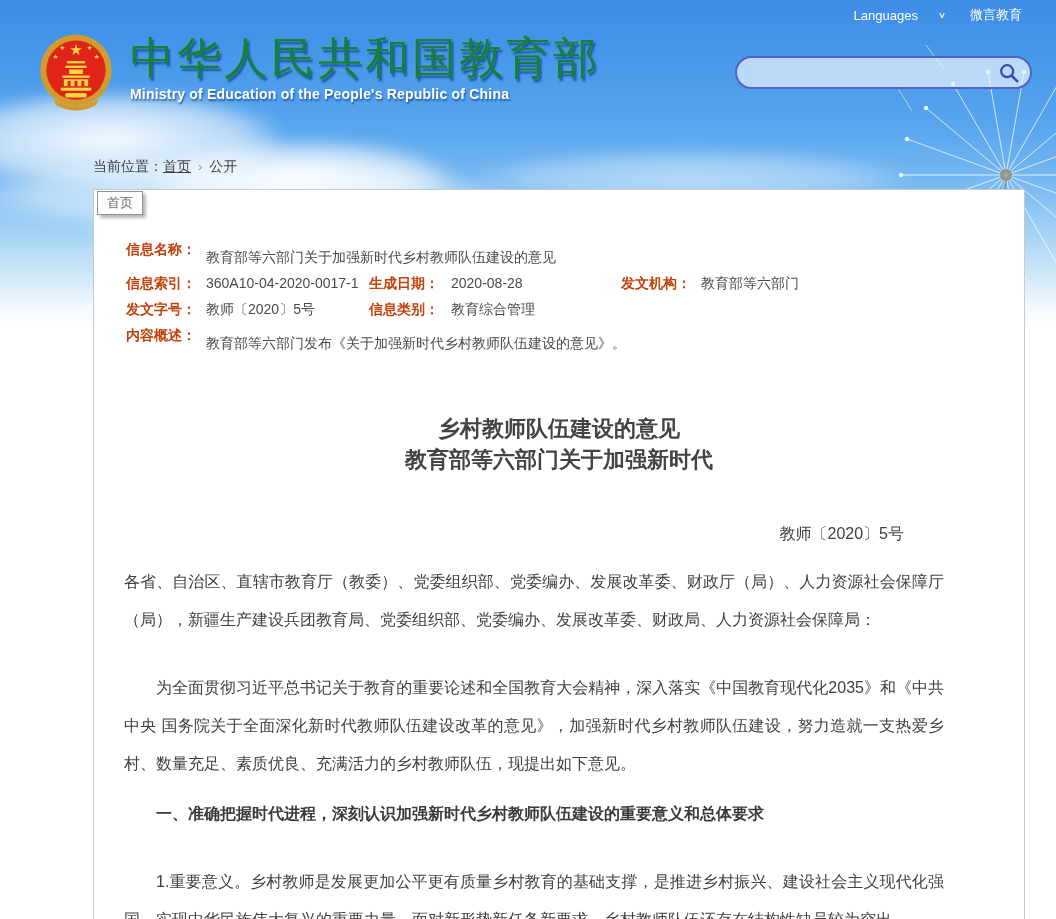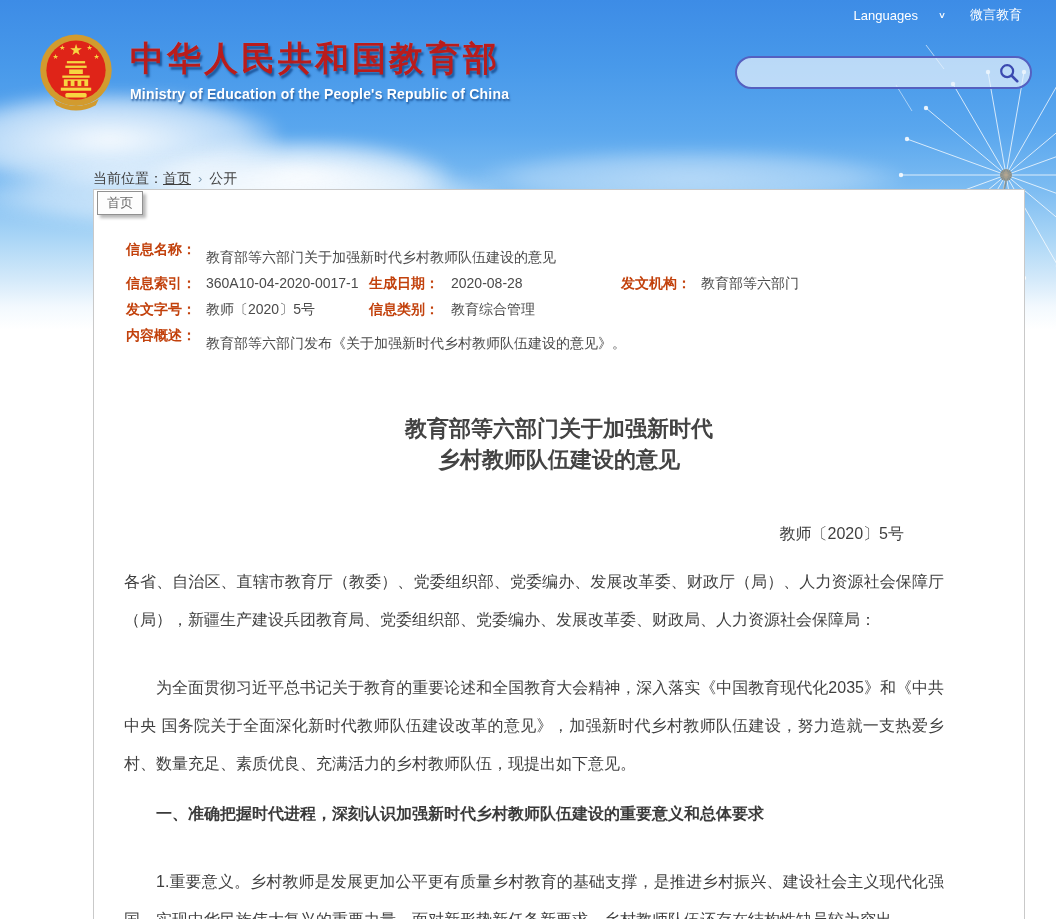--- a/index.html
+++ b/index.html
@@ -23,40 +23,40 @@
   .topbar { position:absolute; top:6px; right:34px; display:flex; align-items:center; gap:10px; color:#fff; font-size:13px; }
   .topbar .lang { display:flex; align-items:center; gap:20px; cursor:pointer; }
   .topbar .chev { font-size:11px; transform:scaleY(.8); display:inline-block; }
   .topbar .weibo { margin-left:14px; cursor:pointer; }
 
   
   .logo { position:absolute; left:38px; top:32px; display:flex; align-items:flex-start; }
   .emblem { width:76px; height:84px; flex:0 0 auto; }
   .logo-text { margin-left:16px; padding-top:2px; }
   .site-title {
-    color:#b91c1c; font-size:34px; font-weight:bold; letter-spacing:3px; line-height:48px;
+    color:#15803d; font-size:44px; font-weight:normal; letter-spacing:3px; line-height:48px;
     text-shadow:2px 3px 2px rgba(23,78,146,0.85), 0 0 1px rgba(255,255,255,0.4);
   }
   .site-sub {
     margin-top:4px; color:#fff; font-size:14px; font-weight:bold; letter-spacing:.2px;
     text-shadow:1px 2px 2px rgba(23,78,146,0.85);
   }
 
   
   .search {
     position:absolute; left:735px; top:56px; width:297px; height:33px;
     border:2px solid #5560c0; border-radius:17px;
     background:rgba(231,243,252,0.72);
     display:flex; align-items:center;
   }
   .search input { flex:1; height:100%; border:none; outline:none; background:transparent; padding:0 14px; font-size:14px; color:#333; }
   .search .mag { margin-right:10px; display:flex; cursor:pointer; }
 
   
-  .breadcrumb { position:absolute; left:93px; top:170px; font-size:14px; color:#3f3f3f;text-align:center; }
+  .breadcrumb { position:absolute; left:93px; top:158px; font-size:14px; color:#3f3f3f;text-align:center; }
   .breadcrumb a { color:#3f3f3f; text-decoration:underline; cursor:pointer; }
   .breadcrumb .sep { color:#7f9ab0; margin:0 7px; font-size:13px; }
   .breadcrumb .cur { color:#3f3f3f; cursor:pointer; }
 
   
   .tooltip {
     position:absolute; left:97px; top:191px; z-index:6;
     background:#fdfdfd; border:1px solid #919191; padding:2px 9px;
     font-size:13px; color:#6b6b6b; box-shadow:3px 3px 3px rgba(0,0,0,0.28);
   }
@@ -212,22 +212,22 @@
       <span class="lab">信息类别：</span>
       <span>教育综合管理</span>
       <span></span>
         <span></span>
 
       <span class="lab">内容概述：</span>
       <span class="span5">教育部等六部门发布《关于加强新时代乡村教师队伍建设的意见》。</span>
     </div>
 
     <div class="doc-title">
+      <div>乡村教师队伍建设的意见</div>
       <div>教育部等六部门关于加强新时代</div>
-      <div>乡村教师队伍建设的意见</div>
     </div>
 
     <div class="doc-number">教师〔2020〕5号</div>
 
     <div class="doc-body">
       <p class="first">各省、自治区、直辖市教育厅（教委）、党委组织部、党委编办、发展改革委、财政厅（局）、人力资源社会保障厅（局），新疆生产建设兵团教育局、党委组织部、党委编办、发展改革委、财政局、人力资源社会保障局：</p>
       <p class="indent">为全面贯彻习近平总书记关于教育的重要论述和全国教育大会精神，深入落实《中国教育现代化2035》和《中共中央 国务院关于全面深化新时代教师队伍建设改革的意见》，加强新时代乡村教师队伍建设，努力造就一支热爱乡村、数量充足、素质优良、充满活力的乡村教师队伍，现提出如下意见。</p>
       <p class="heading">一、准确把握时代进程，深刻认识加强新时代乡村教师队伍建设的重要意义和总体要求</p>
       <p class="indent">1.重要意义。乡村教师是发展更加公平更有质量乡村教育的基础支撑，是推进乡村振兴、建设社会主义现代化强国、实现中华民族伟大复兴的重要力量。面对新形势新任务新要求，乡村教师队伍还存在结构性缺员较为突出、</p>
     </div>

